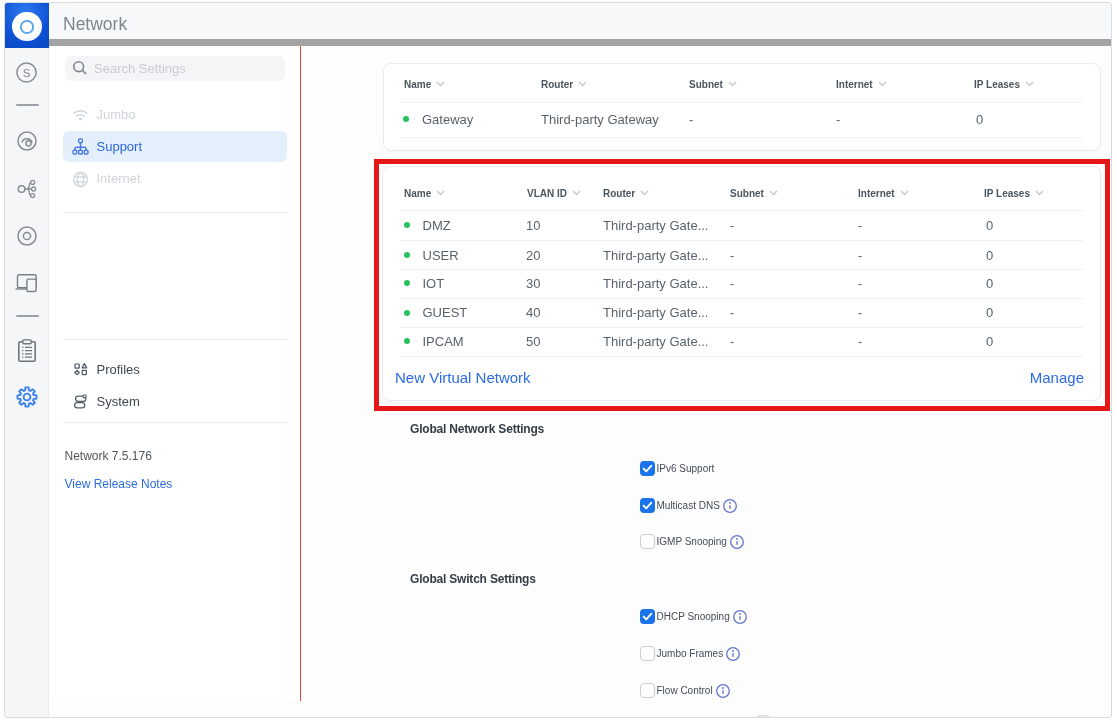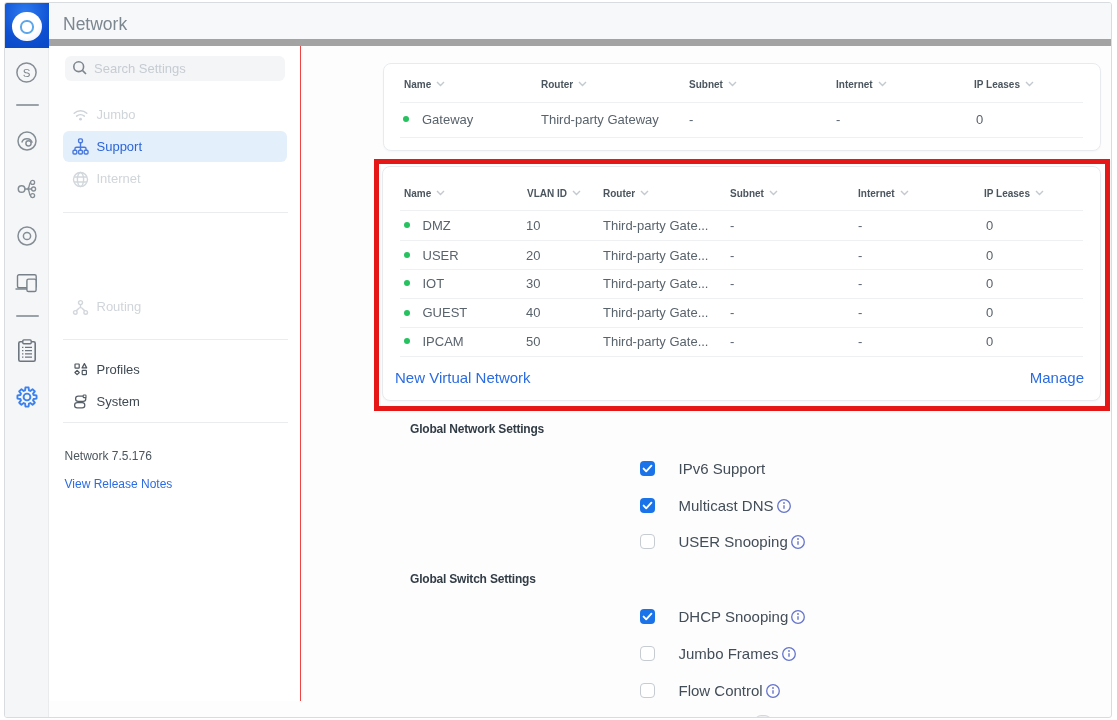--- a/index.html
+++ b/index.html
@@ -37,21 +37,21 @@
 .tdiv { position:absolute; height:1px; background:#eef0f2; }
 .dot { position:absolute; width:6px; height:6px; border-radius:50%; background:#26c25f; }
 .redbox { position:absolute; left:368.5px; top:155.5px; width:736px; height:252px; border:5px solid #e51717; }
 .link { font-size:15px; color:#2b6ce2; white-space:nowrap; }
 
 .slabel { position:absolute; font-size:12px; font-weight:bold; letter-spacing:-0.2px; color:#333d46; }
 .chkrow { position:absolute; display:flex; align-items:center; height:16px; }
 .cb { width:15px; height:15px; border-radius:4px; flex:0 0 15px; }
 .cb.on { background:#1a73e8; }
 .cb.off { border:1.5px solid #c6ccd2; background:#fff; }
-.chkrow .lbl { font-size:15px; color:#434d57; margin-left:24px; white-space:nowrap; }
+.chkrow .lbl { font-size:10px; color:#434d57; margin-left:2px; white-space:nowrap; }
 .chkrow .info { margin-left:2px; }
 </style>
 </head>
 <body>
 <div class="app">
   <div class="band">
       <div class="title">Network</div>
     </div>
 
   <div class="rail">
@@ -141,29 +141,20 @@
         <ellipse cx="8.5" cy="8.5" rx="3.1" ry="7" fill="none" stroke="#d2d7dc" stroke-width="1.4"></ellipse>
         <path d="M2 6 h13 M2 11 h13" stroke="#d2d7dc" stroke-width="1.4" fill="none"></path>
       </svg>
       <div class="txt">Internet</div>
     </div>
 
     <div class="sidediv" style="top:165.5px;"></div>
 
 
 
-    <div class="mi dis" style="top:245.2px;">
-      <svg width="17" height="17" viewBox="0 0 17 17">
-        <circle cx="8.5" cy="3.6" r="2" fill="none" stroke="#d2d7dc" stroke-width="1.4"></circle>
-        <path d="M8.5 5.6 v3 M8.5 8.6 c-2.6 0-2.6 3-4.6 3 M8.5 8.6 c2.6 0 2.6 3 4.6 3" fill="none" stroke="#d2d7dc" stroke-width="1.4"></path>
-        <circle cx="3.3" cy="13.4" r="1.8" fill="none" stroke="#d2d7dc" stroke-width="1.4"></circle>
-        <circle cx="13.7" cy="13.4" r="1.8" fill="none" stroke="#d2d7dc" stroke-width="1.4"></circle>
-      </svg>
-      <div class="txt">Routing</div>
-    </div>
 
     <div class="sidediv" style="top:293px;"></div>
 
     <div class="mi en" style="top:307.5px;">
       <svg width="17" height="17" viewBox="0 0 17 17">
         <rect x="3" y="3" width="4.2" height="4.2" rx="0.5" fill="none" stroke="#4e575f" stroke-width="1.2"></rect>
         <path d="M12.4 2.6 l2.3 4.3 h-4.6 Z" fill="none" stroke="#4e575f" stroke-width="1.2" stroke-linejoin="round"></path>
         <path d="M5.1 9.3 l2.2 2.2 -2.2 2.2 -2.2 -2.2 Z" fill="none" stroke="#4e575f" stroke-width="1.2" stroke-linejoin="round"></path>
         <rect x="10.2" y="9.4" width="4.2" height="4.2" rx="0.5" fill="none" stroke="#4e575f" stroke-width="1.2"></rect>
       </svg>
@@ -293,21 +284,21 @@
         </svg></div>
     <div class="lbl">Multicast DNS</div>
     <svg class="info" width="16" height="16" viewBox="0 0 16 16">
         <circle cx="8" cy="8" r="6.3" fill="none" stroke="#6574cb" stroke-width="1.3"></circle>
         <path d="M8 7.3 v3.4" stroke="#6574cb" stroke-width="1.4"></path>
         <circle cx="8" cy="5" r="0.9" fill="#6574cb"></circle>
       </svg>
   </div>
   <div class="chkrow" style="left:634.5px; top:530.5px;">
     <div class="cb off"></div>
-    <div class="lbl">USER Snooping</div>
+    <div class="lbl">IGMP Snooping</div>
     <svg class="info" width="16" height="16" viewBox="0 0 16 16">
         <circle cx="8" cy="8" r="6.3" fill="none" stroke="#6574cb" stroke-width="1.3"></circle>
         <path d="M8 7.3 v3.4" stroke="#6574cb" stroke-width="1.4"></path>
         <circle cx="8" cy="5" r="0.9" fill="#6574cb"></circle>
       </svg>
   </div>
 
   <div class="chkrow" style="left:634.5px; top:605.5px;">
     <div class="cb on"><svg width="15" height="15" viewBox="0 0 15 15">
           <path d="M3.6 7.6 l2.6 2.7 L11.4 4.7" fill="none" stroke="#fff" stroke-width="1.9" stroke-linecap="round" stroke-linejoin="round"></path>

